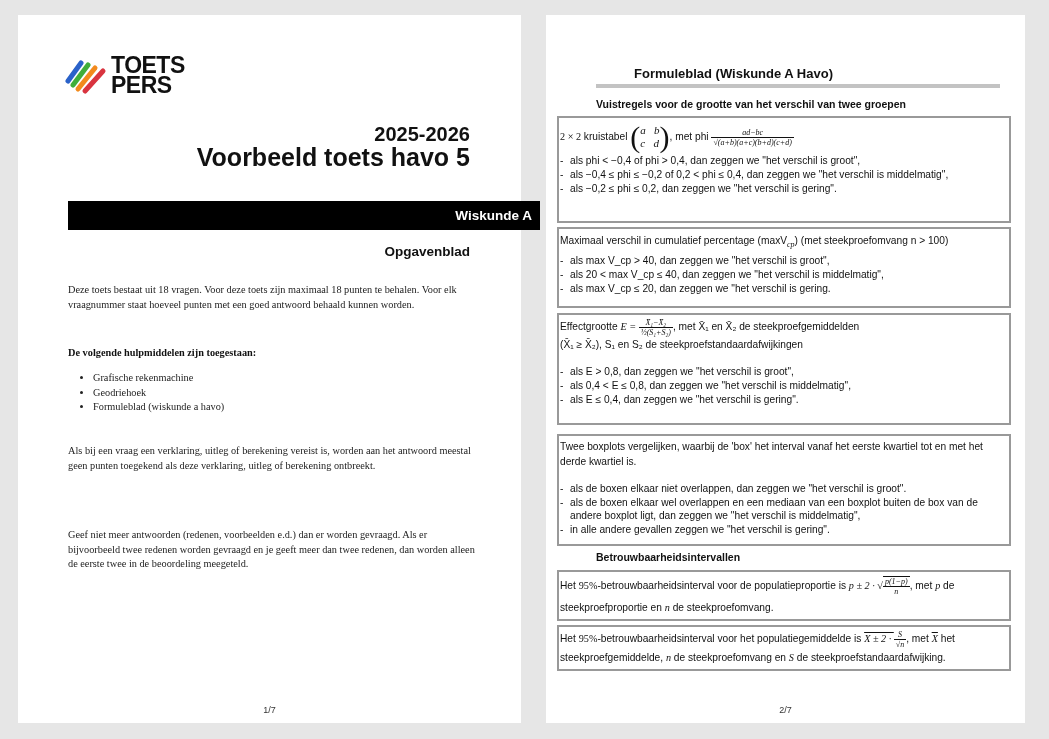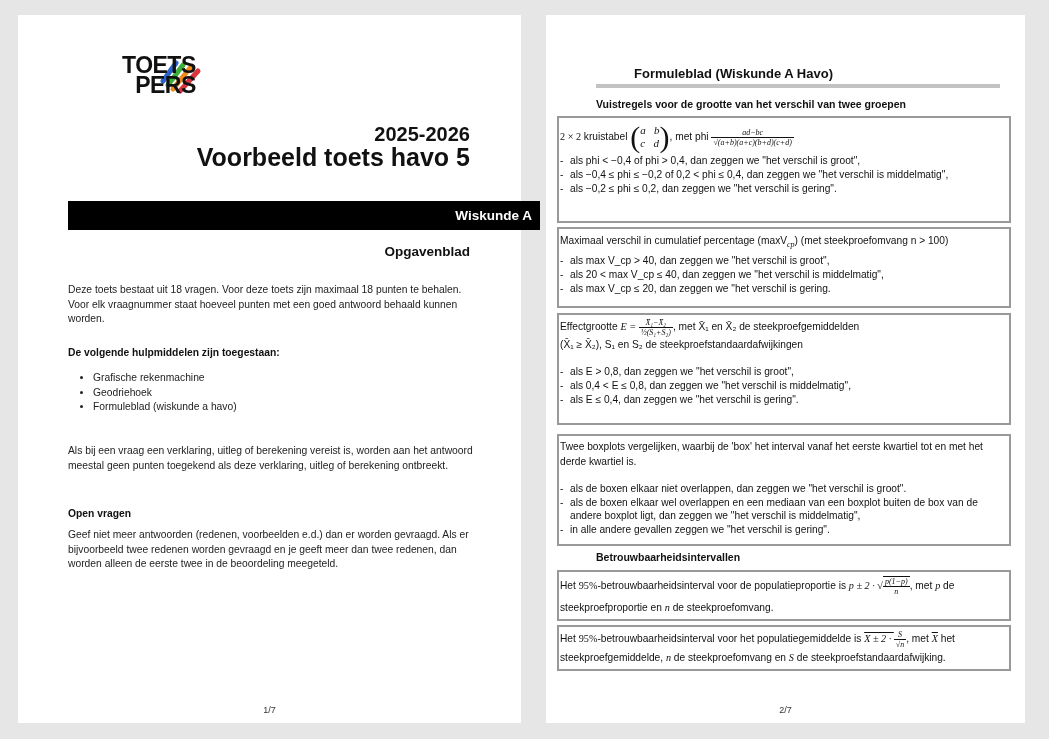--- a/index.html
+++ b/index.html
@@ -7,27 +7,27 @@
          font-family:"Liberation Sans", sans-serif; color:#111; }
   .page { position:absolute; background:#fff; }
   #page1 { left:18px; top:15px; width:503px; height:708px; }
   #page2 { left:546px; top:15px; width:479px; height:708px; }
   .abs { position:absolute; }
   .math { font-family:"Liberation Serif","DejaVu Serif", serif; font-style:italic; }
   .m { font-family:"Liberation Serif","DejaVu Serif", serif; }
   .pnum { position:absolute; bottom:8px; font-size:9px; color:#333; width:100%; text-align:center; }
 
   
-  .logo { left:56px; top:40px; width:130px; height:44px;text-align:right; }
+  .logo { left:45px; top:40px; width:130px; height:44px; }
   .logo-text { position:absolute; left:48px; top:0; font-weight:bold; font-size:23px; line-height:20px; letter-spacing:-0.5px; color:#111; }
   .year { right:51px; top:108px; font-size:20px; font-weight:bold; }
   .title { right:51px; top:128px; font-size:25px; font-weight:bold; }
   .bar { left:50px; top:186px; width:472px; height:29px; background:#000; color:#fff; font-weight:bold; font-size:13.5px; text-align:right; box-sizing:border-box; padding:7px 8px 0 0; }
   .sub { right:51px; top:229px; font-size:13.5px; font-weight:bold; }
-  .p1text { left:50px; width:410px; font-size:10.3px; line-height:14.5px; color:#222; }
+  .p1text { left:50px; width:410px; font-size:10.3px; line-height:14.5px; color:#222;font-family:Liberation Serif, serif; }
   .p1text b { color:#111; }
   ul.aids { margin:0; padding-left:25px; }
   ul.aids li { line-height:14.5px; }
 
   
   .fb-title { left:88px; top:51px; font-size:13px; font-weight:bold; }
   .fb-rule { left:50px; top:69px; width:404px; height:4px; background:#c3c3c3; }
   .sec-h { left:50px; font-size:10.5px; font-weight:bold; }
   .box { position:absolute; left:11px; width:454px; border:2px solid #999; box-sizing:border-box; padding:3px 2px 3px 1px; font-size:10.2px; line-height:17px; color:#111; }
   .box .li { padding-left:10px; text-indent:-10px; line-height:13px; margin:1px 0; }
@@ -64,21 +64,20 @@
   <div class="abs p1text" style="top:268px;">Deze toets bestaat uit 18 vragen. Voor deze toets zijn maximaal 18 punten te behalen. Voor elk vraagnummer staat hoeveel punten met een goed antwoord behaald kunnen worden.</div>
   <div class="abs p1text" style="top:331px;"><b>De volgende hulpmiddelen zijn toegestaan:</b></div>
   <div class="abs p1text" style="top:356px;">
     <ul class="aids">
       <li>Grafische rekenmachine</li>
       <li>Geodriehoek</li>
       <li>Formuleblad (wiskunde a havo)</li>
     </ul>
   </div>
   <div class="abs p1text" style="top:429px;">Als bij een vraag een verklaring, uitleg of berekening vereist is, worden aan het antwoord meestal geen punten toegekend als deze verklaring, uitleg of berekening ontbreekt.</div>
-  <div class="abs p1text" style="top:492px;"><b>Open vragen</b></div>
   <div class="abs p1text" style="top:513px;">Geef niet meer antwoorden (redenen, voorbeelden e.d.) dan er worden gevraagd. Als er bijvoorbeeld twee redenen worden gevraagd en je geeft meer dan twee redenen, dan worden alleen de eerste twee in de beoordeling meegeteld.</div>
 
   <div class="pnum">1/7</div>
 </div>
 
 <div class="page" id="page2">
   <div class="abs fb-title">Formuleblad (Wiskunde A Havo)</div>
   <div class="abs fb-rule"></div>
   <div class="abs sec-h" style="top:83px;">Vuistregels voor de grootte van het verschil van twee groepen</div>
 

